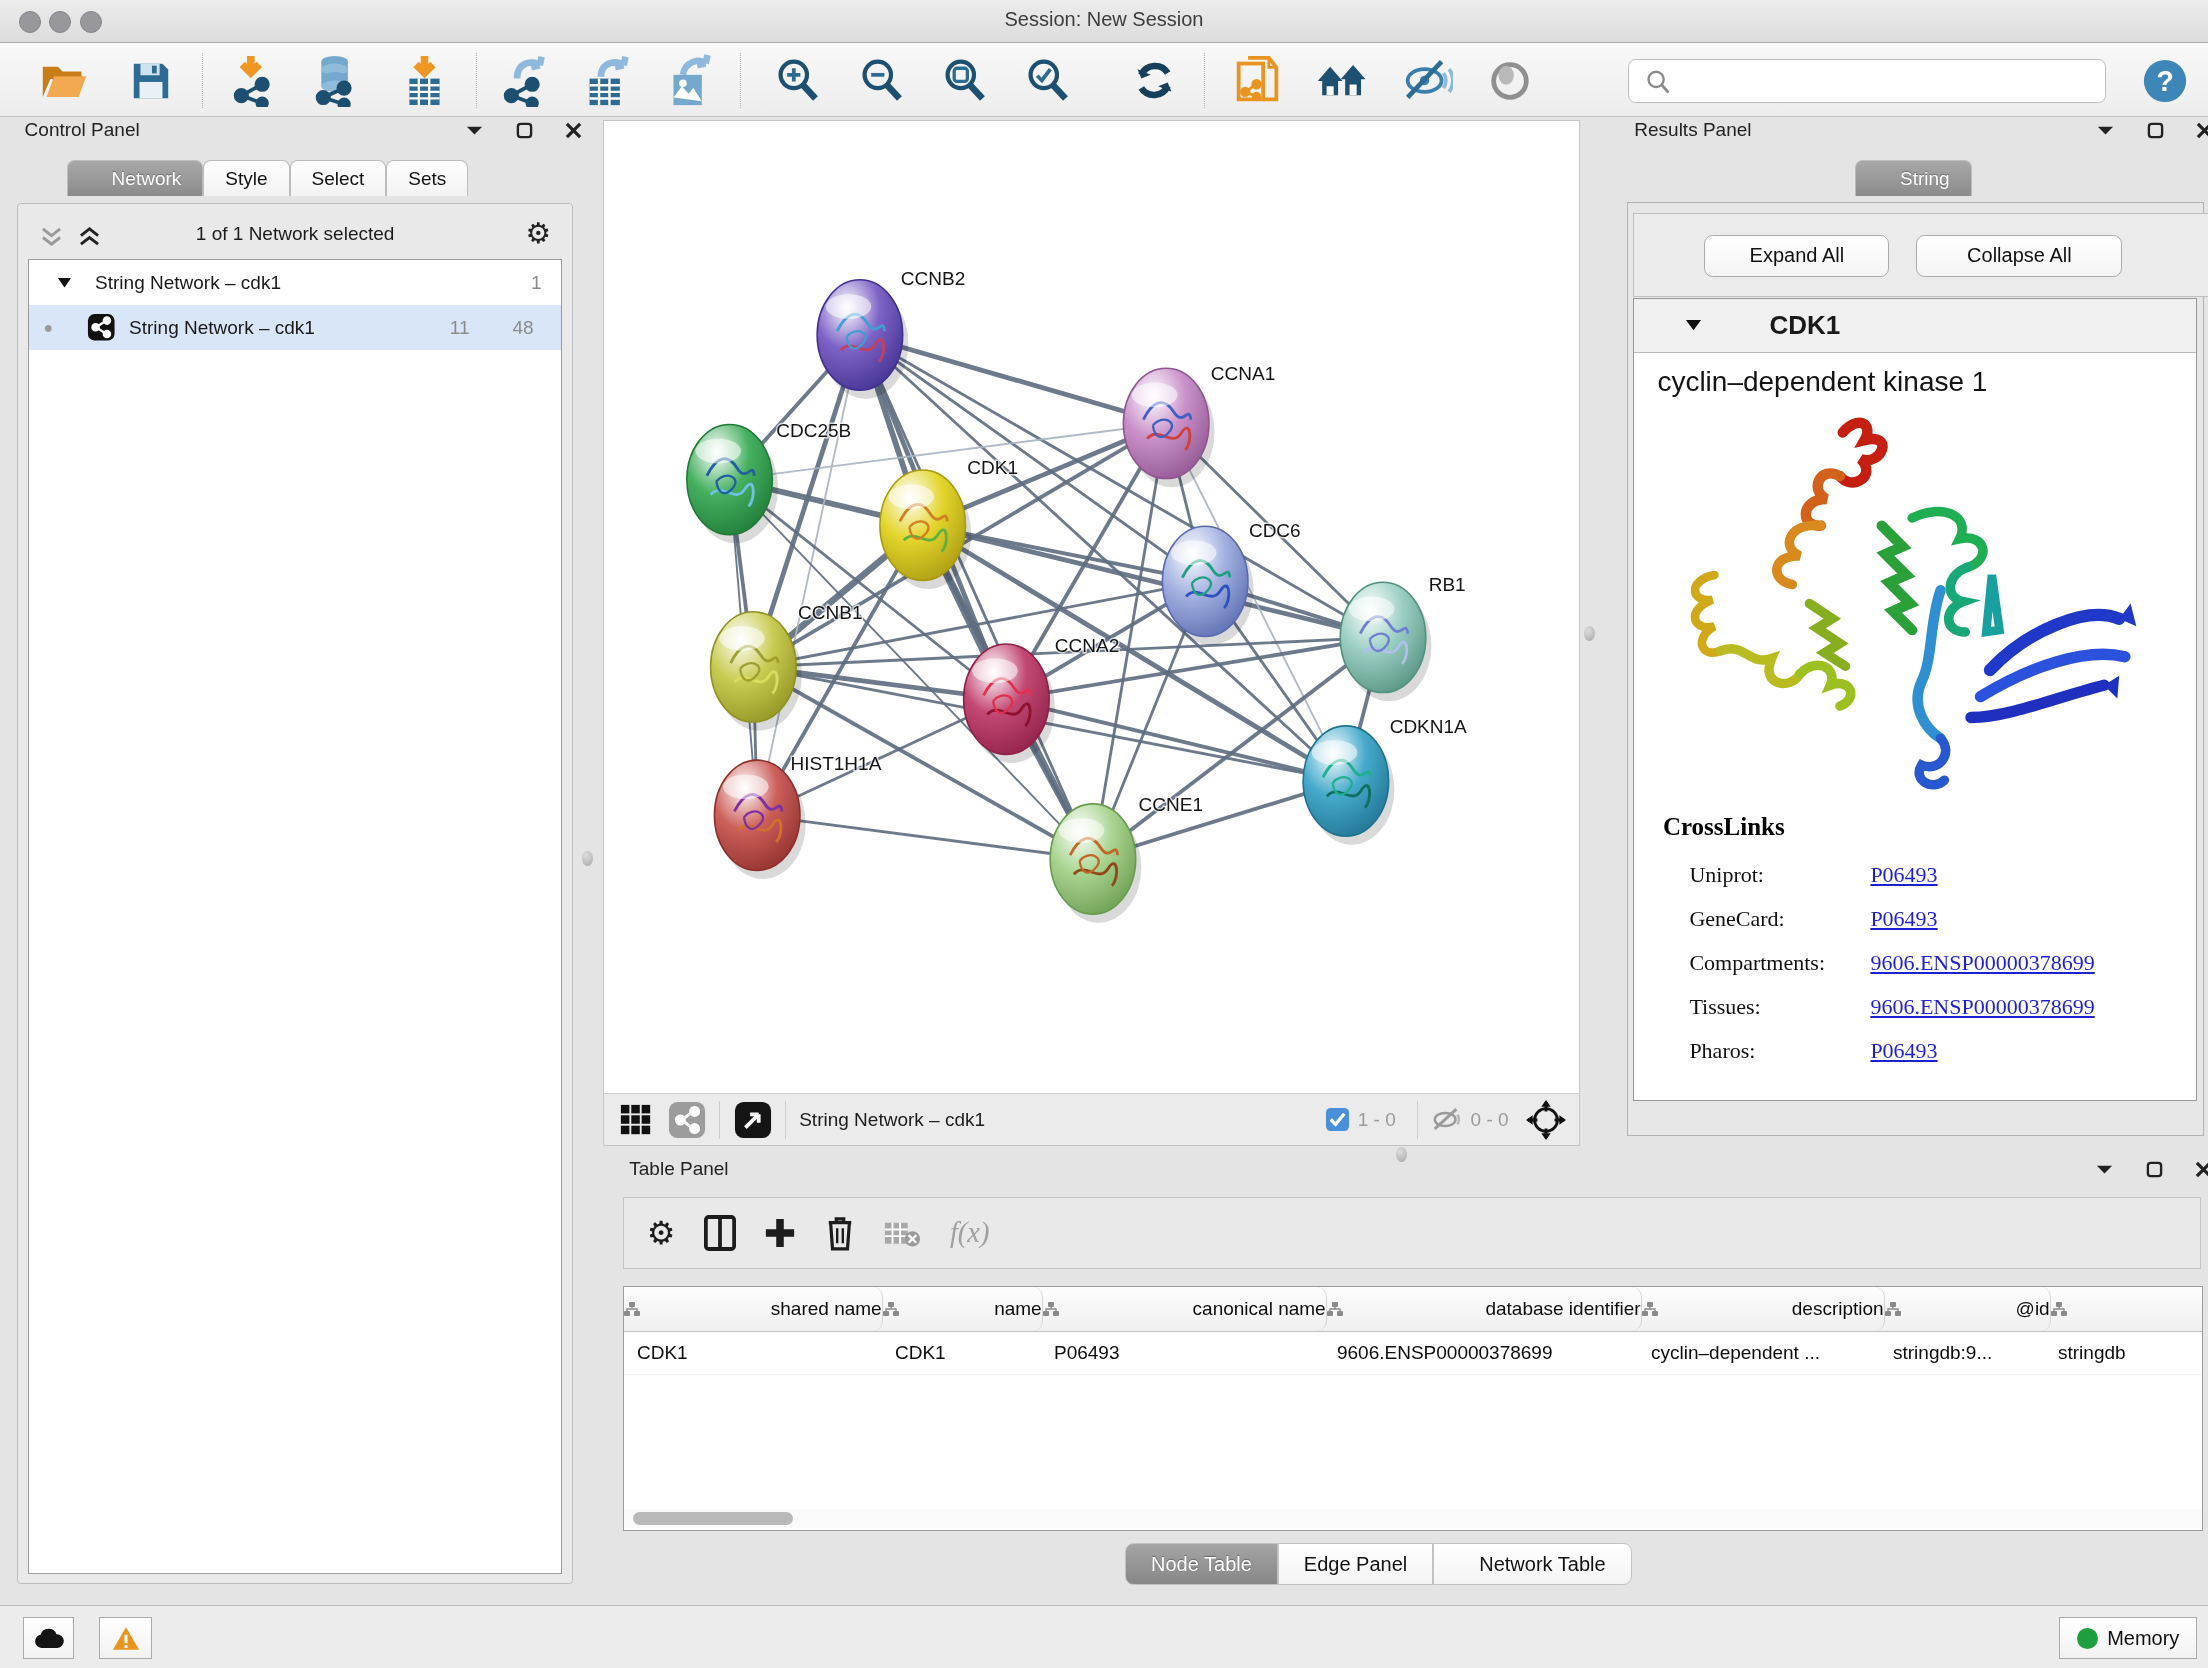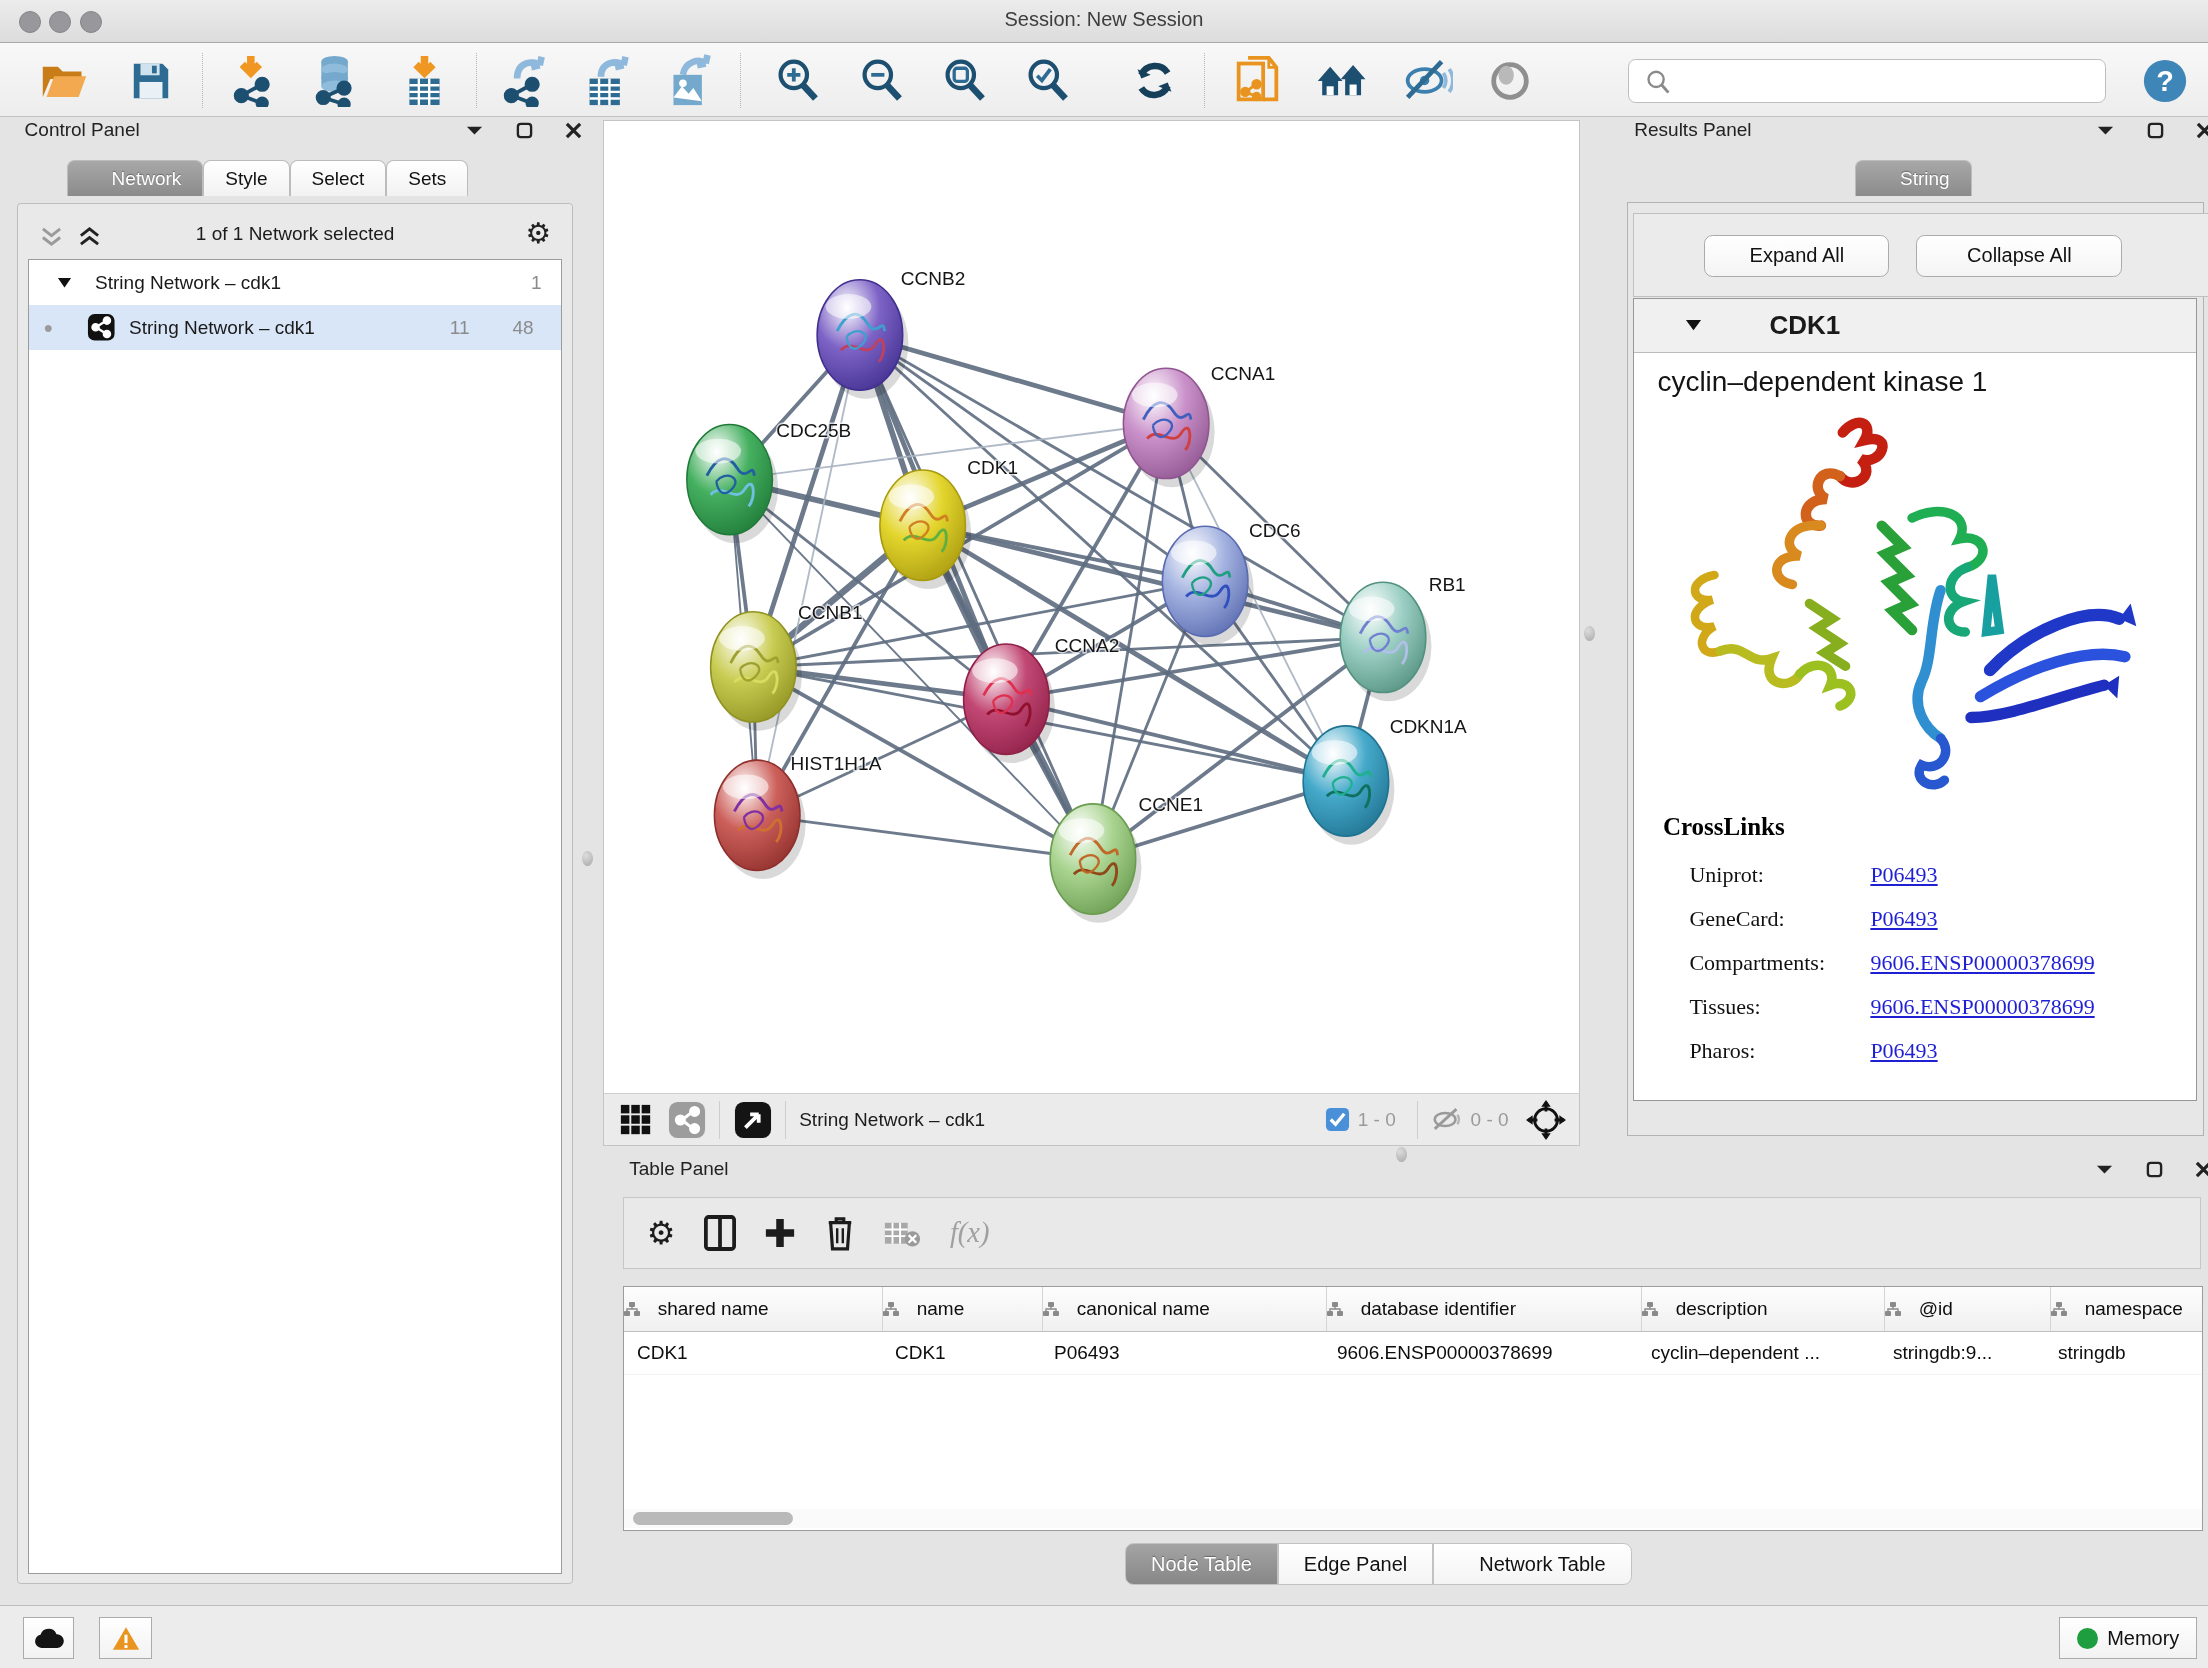--- a/index.html
+++ b/index.html
@@ -86,22 +86,22 @@
 
   
   .table-panel{position:absolute;left:616px;top:1155px;width:1592px;height:451px;}
   .tp-toolbar{position:absolute;left:6.7px;top:42px;width:1578px;height:72px;
      background:#e9e9e9;border:1px solid #c6c6c6;display:flex;align-items:center;gap:28.5px;
      padding-left:23px;box-sizing:border-box;}
   .tp-table{position:absolute;left:6.7px;top:131px;width:1578px;height:243px;
      background:#fff;border:1px solid #9c9c9c;overflow:hidden;}
   .thead{display:flex;height:44px;background:linear-gradient(#fdfdfd,#f0f0f0);
      border-bottom:1px solid #c0c0c0;}
-  .th{display:flex;align-items:center;justify-content:flex-start;gap:18px;flex:none;
-     border-right:1px solid #d4d4d4;font-size:19px;color:#0d0d0d;overflow:hidden;white-space:nowrap;}
+  .th{display:flex;align-items:center;justify-content:space-between;gap:18px;flex:none;
+     border-right:1px solid #d4d4d4;font-size:19px;color:#0d0d0d;overflow:hidden;white-space:nowrap;border-radius:10px;}
   .treeico{width:16px;height:16px;flex:none;}
   .tr{display:flex;height:42px;border-bottom:1px solid #f3f3f3;}
   .td{flex:none;padding-left:13.3px;font-size:19px;line-height:42px;color:#0d0d0d;
      white-space:nowrap;overflow:hidden;box-sizing:border-box;}
   .hscroll{position:absolute;left:0;bottom:1.9px;width:100%;height:19px;background:#fafafa;}
   .hthumb{position:absolute;left:9.5px;top:2.9px;width:160px;height:13.3px;border-radius:7.6px;background:#b9b9b9;}
   .tp-tabs{position:absolute;left:509px;top:388px;display:flex;}
   .btab{border:1px solid #c2c2c2;background:linear-gradient(#ffffff,#f4f4f4);
      font-size:20px;padding:8.6px 25px;color:#111;}
   .btab:first-child{border-radius:8.6px 0 0 8.6px;}

